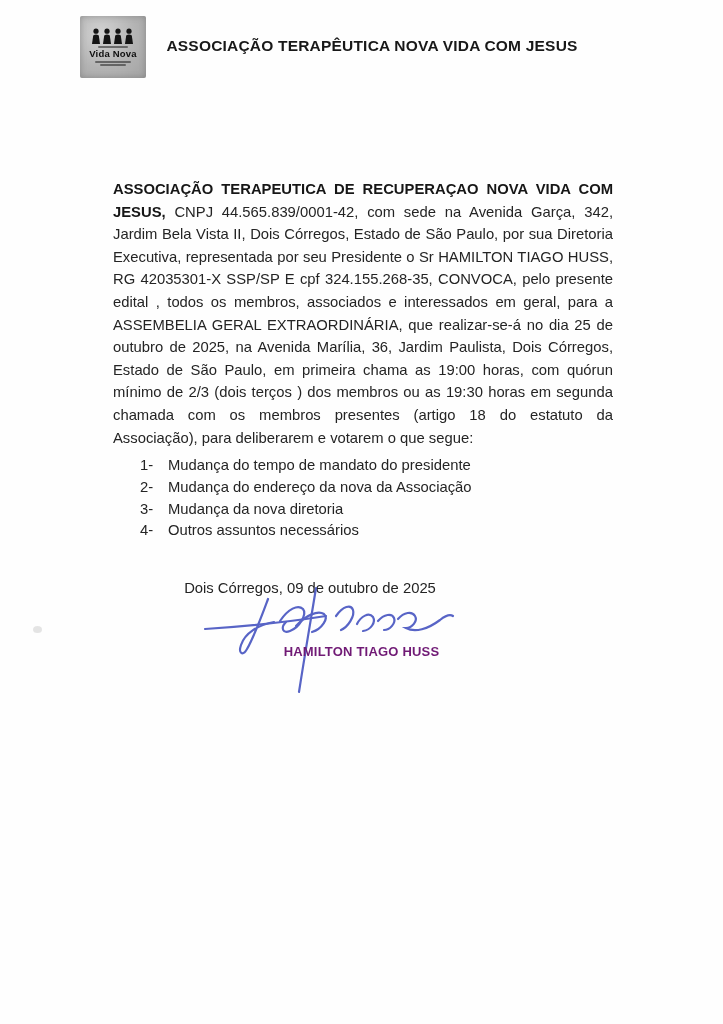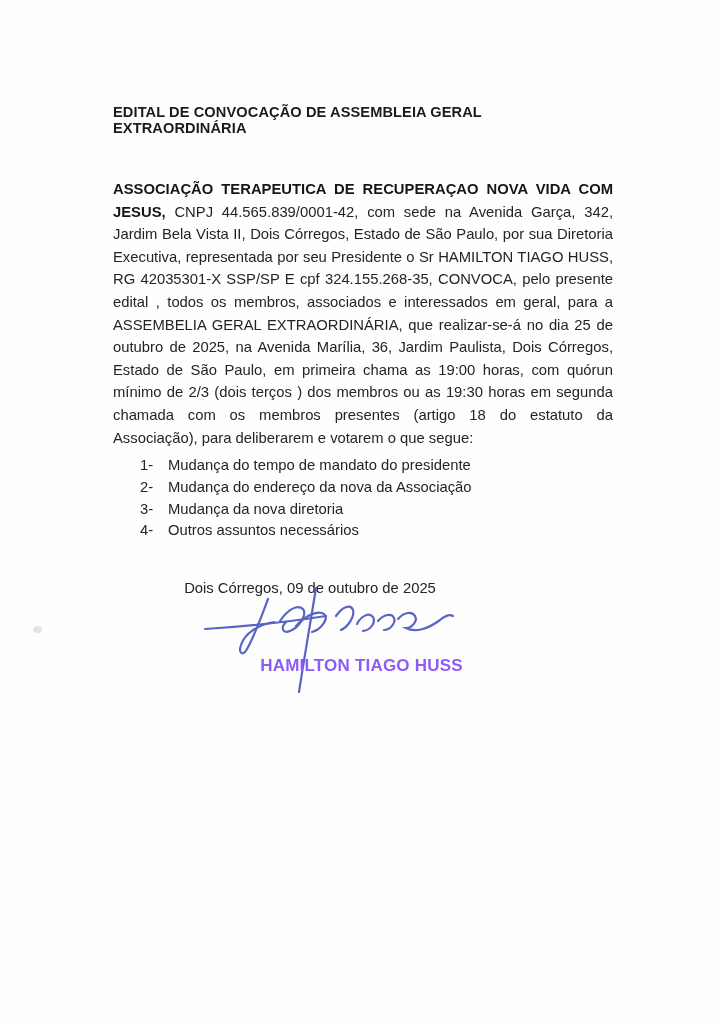--- a/index.html
+++ b/index.html
@@ -37,36 +37,54 @@
   .agenda-item{display:flex;line-height:21.8px;}
   .agenda-num{width:28px;flex:0 0 28px;}
   
   .date-line{
     position:absolute;left:0;top:580px;width:620px;text-align:center;
     font-size:14.8px;color:#242424;
   }
   .sig-svg{position:absolute;left:200px;top:585px;width:260px;height:112px;}
   .sig-name{
     position:absolute;left:0;top:644px;width:723px;text-align:center;
-    font-size:17px;font-weight:bold;color:#8b5cf6;letter-spacing:.2px;margin-top:12px;
+    font-size:13px;font-weight:bold;color:#701a75;letter-spacing:.2px;
   }
   .sig-role{
     position:absolute;left:0;top:672px;width:723px;text-align:center;
     font-size:14.5px;font-weight:bold;color:#1b1b1b;
   }
   .smudge{position:absolute;left:33px;top:626px;width:9px;height:7px;border-radius:50%;
     background:rgba(180,180,180,.35);}
 </style>
 </head>
 <body>
 
 <div class="page">
 
+  <div class="logo">
+    <svg width="46" height="16" viewBox="0 0 46 16">
+      <g fill="#141414">
+        <circle cx="6" cy="3.2" r="2.6"></circle>
+          <path d="M2 16 L3.2 7.5 Q6 5.6 8.8 7.5 L10 16 Z"></path>
+        <circle cx="17" cy="3.2" r="2.6"></circle>
+          <path d="M13 16 L14.2 7.5 Q17 5.6 19.8 7.5 L21 16 Z"></path>
+        <circle cx="28" cy="3.2" r="2.6"></circle>
+          <path d="M24 16 L25.2 7.5 Q28 5.6 30.8 7.5 L32 16 Z"></path>
+        <circle cx="39" cy="3.2" r="2.6"></circle>
+          <path d="M35 16 L36.2 7.5 Q39 5.6 41.8 7.5 L43 16 Z"></path>
+      </g>
+    </svg>
+    <div class="logo-line l1"></div>
+    <div class="logo-name">Vida Nova</div>
+    <div class="logo-line l2"></div>
+    <div class="logo-line l3"></div>
+  </div>
+  <div class="org-title">ASSOCIAÇÃO TERAPÊUTICA NOVA VIDA COM JESUS</div>
 
-  <div class="doc-title">EDITAL DE CONVOCAÇÃO DE ASSEMBLEIA GERAL EXTRAORDINÁRIA</div>
 
   <div class="body-text"><span class="lead">ASSOCIAÇÃO TERAPEUTICA DE RECUPERAÇAO NOVA VIDA COM JESUS,</span><span> CNPJ 44.565.839/0001-42, com sede na Avenida Garça, 342, Jardim Bela Vista II, Dois Córregos, Estado de São Paulo, por sua Diretoria Executiva, representada por seu Presidente o Sr HAMILTON TIAGO HUSS, RG 42035301-X SSP/SP E cpf 324.155.268-35, CONVOCA, pelo presente edital , todos os membros, associados e interessados em geral, para a ASSEMBELIA GERAL EXTRAORDINÁRIA, que realizar-se-á no dia 25 de outubro de 2025, na Avenida Marília, 36, Jardim Paulista, Dois Córregos, Estado de São Paulo, em primeira chama as 19:00 horas, com quórun mínimo de 2/3 (dois terços ) dos membros ou as 19:30 horas em segunda chamada com os membros presentes (artigo 18 do estatuto da Associação), para deliberarem e votarem o que segue:</span></div>
 
   <div class="agenda">
     <div class="agenda-item">
       <span class="agenda-num">1-</span>
       <span>Mudança do tempo de mandato do presidente</span>
     </div>
     <div class="agenda-item">
       <span class="agenda-num">2-</span>

